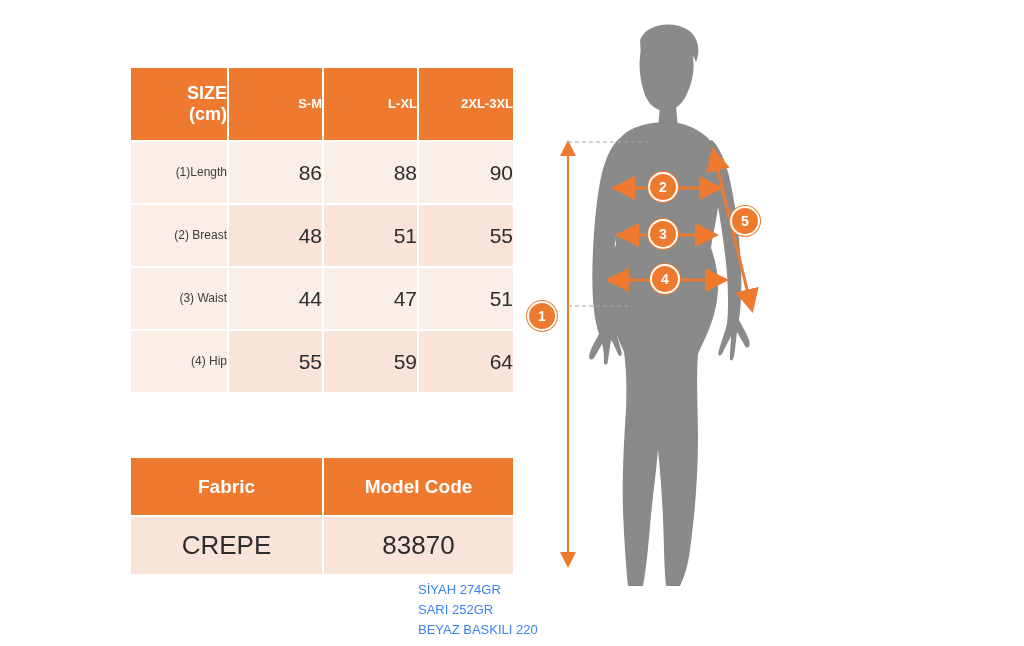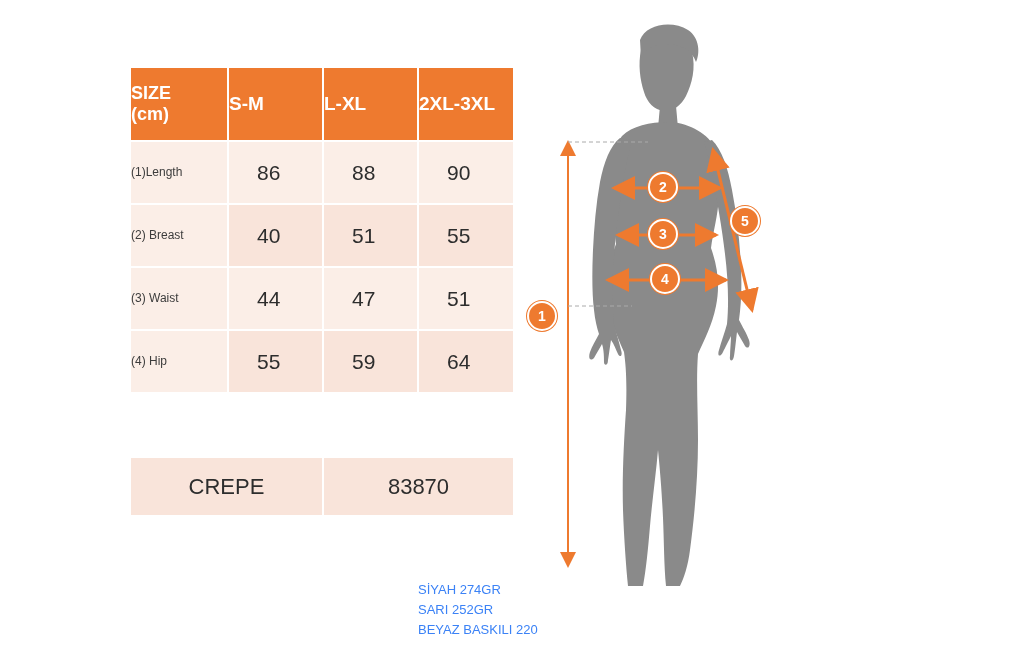--- a/index.html
+++ b/index.html
@@ -26,29 +26,29 @@
   .size-table {
     position: absolute;
     left: 129px;
     top: 66px;
     width: 384px;
     border-collapse: collapse;
     table-layout: fixed;
   }
   .size-table td, .size-table th {
     border: 2px solid #ffffff;
-    text-align: left;
+    text-align: right;
     vertical-align: middle;
     padding: 0;
   }
   .size-table .hdr {
     background: #ee7a2f;
     color: #ffffff;
     font-weight: bold;
-    font-size: 19px;
+    font-size: 13px;
     height: 72px;
     line-height: 1.15;
   }
   .size-table .hdr.first {
     font-size: 18px;
   }
   .size-table .rowlabel {
     background: #fbeee7;
     color: #3c3c3c;
     font-size: 12px;
@@ -87,21 +87,21 @@
   .fabric-table .fhdr {
     background: #ee7a2f;
     color: #ffffff;
     font-weight: bold;
     font-size: 19px;
     height: 57px;
   }
   .fabric-table .fval {
     background: #f9e4da;
     color: #2d2d2d;
-    font-size: 22px;
+    font-size: 26px;
     height: 57px;
   }
   .fabric-table col.f1 { width: 193px; }
   .fabric-table col.f2 { width: 191px; }
 
   
   .notes {
     position: absolute;
     left: 418px;
     top: 580px;
@@ -165,21 +165,21 @@
 
       <tr>
         <td class="rowlabel">(1)Length</td>
         <td class="val alt">86</td>
         <td class="val alt">88</td>
         <td class="val alt">90</td>
       </tr>
 
       <tr>
         <td class="rowlabel">(2) Breast</td>
-        <td class="val">40</td>
+        <td class="val">48</td>
         <td class="val">51</td>
         <td class="val">55</td>
       </tr>
 
       <tr>
         <td class="rowlabel">(3) Waist</td>
         <td class="val alt">44</td>
         <td class="val alt">47</td>
         <td class="val alt">51</td>
       </tr>
@@ -193,20 +193,24 @@
 
     </tbody>
   </table>
 
   <table class="fabric-table">
     <colgroup>
         <col class="f1">
         <col class="f2">
       </colgroup>
     <tbody>
+      <tr>
+        <td class="fhdr">Fabric</td>
+        <td class="fhdr">Model Code</td>
+      </tr>
       <tr>
         <td class="fval">CREPE</td>
         <td class="fval">83870</td>
       </tr>
     </tbody>
   </table>
 
   <div class="notes">
     <div>SİYAH 274GR</div>
     <div>SARI 252GR</div>

